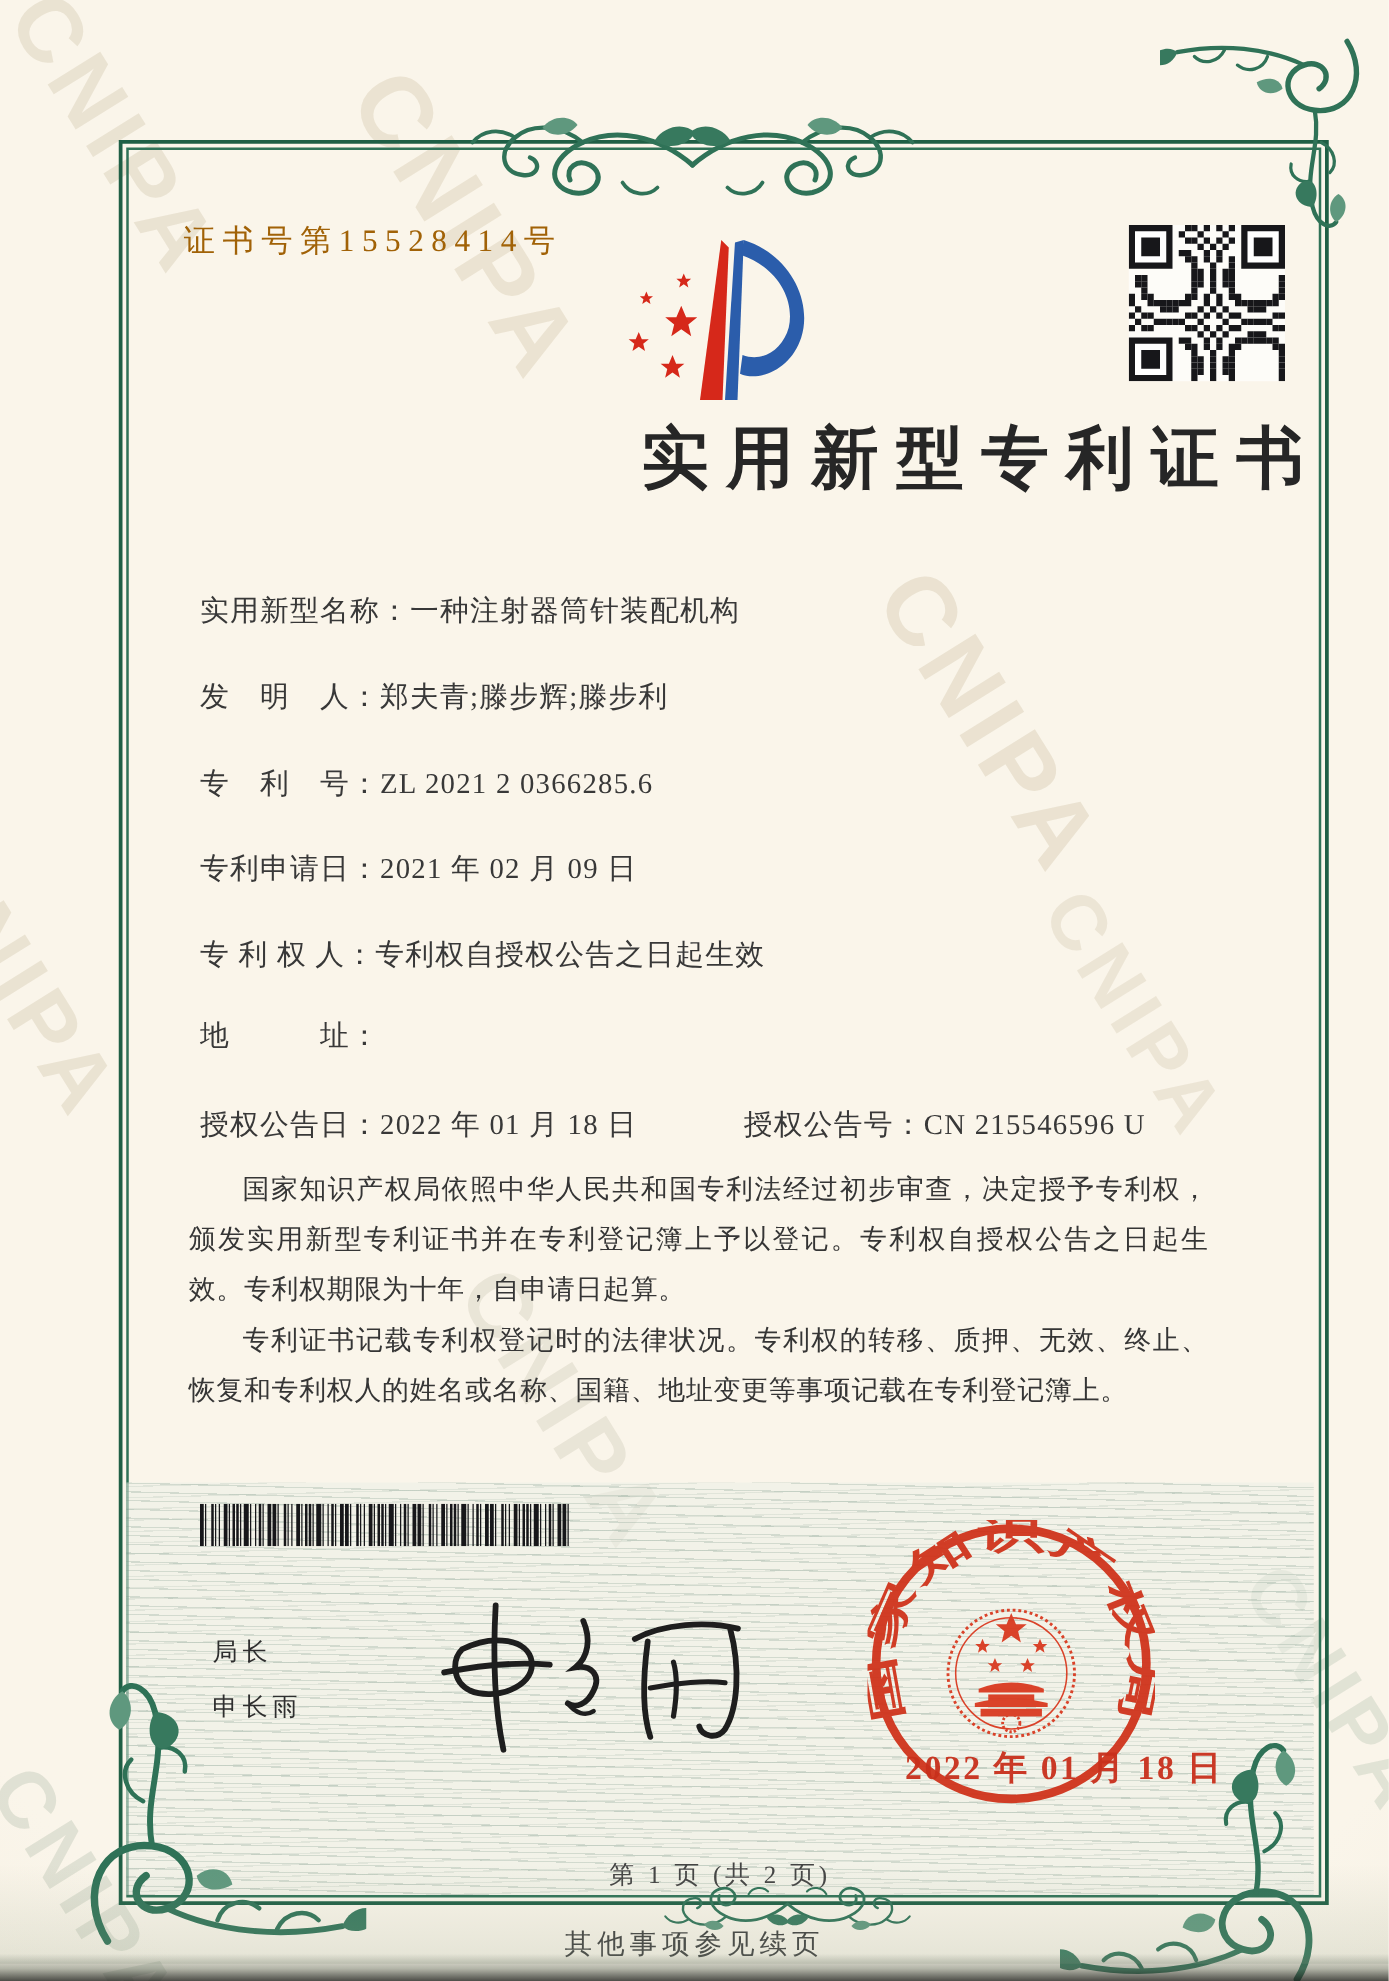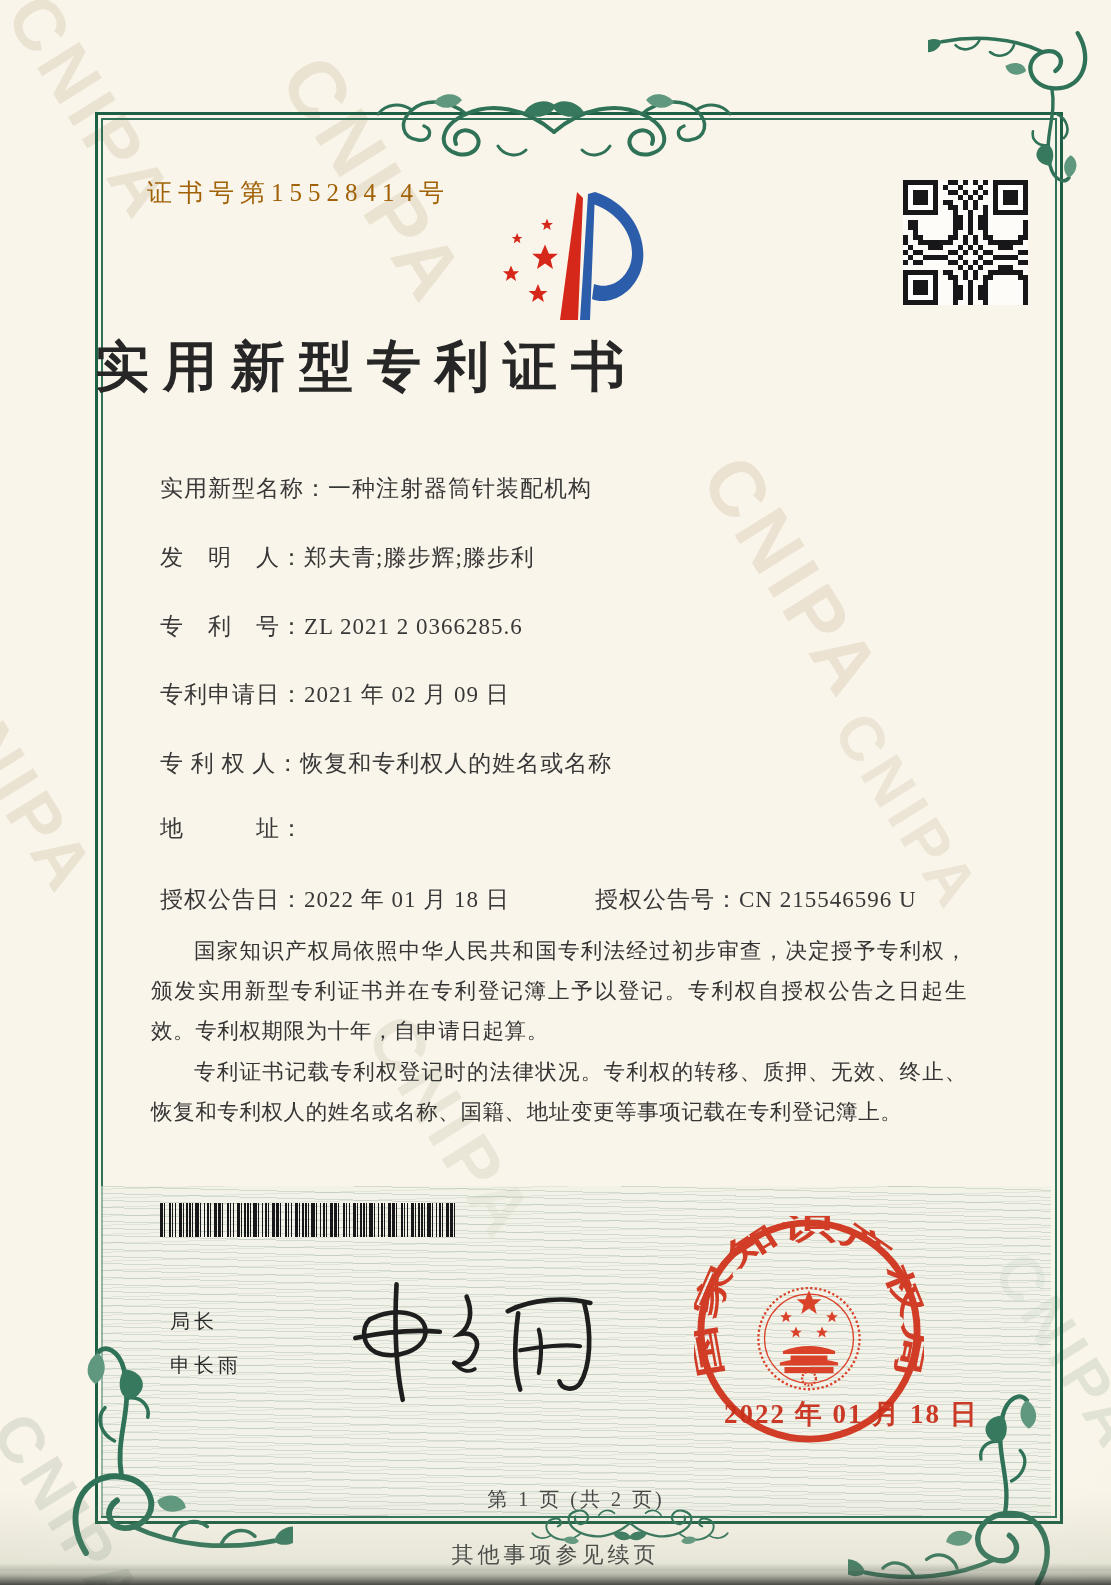--- a/index.html
+++ b/index.html
@@ -19,21 +19,21 @@
     background:
       repeating-linear-gradient(1.5deg, rgba(118,148,132,.26) 0 1px, rgba(255,255,255,0) 1px 7px),
       repeating-linear-gradient(-1.5deg, rgba(118,148,132,.14) 0 1px, rgba(255,255,255,0) 1px 9px),
       rgba(235,238,229,.55);
   }
   
   .wm{position:absolute;font-family:"Liberation Sans",sans-serif;font-weight:700;
       letter-spacing:6px;transform:rotate(58deg);transform-origin:left top;white-space:nowrap;pointer-events:none}
   
   .certno{left:147px;top:176px;font-size:25px;letter-spacing:6px;color:#a16207}
-  .title{left:95px;top:331px;width:962px;text-align:left;font-size:54px;font-weight:700;
+  .title{left:95px;top:331px;width:962px;text-align:right;font-size:54px;font-weight:700;
          letter-spacing:14px;color:#262626}
   
   .frow{position:absolute;left:160px;font-size:23px;color:#383838;white-space:nowrap;letter-spacing:1px}
   .fval{display:inline-block;vertical-align:top;white-space:normal;max-width:640px}
   .block{display:block;line-height:41px}
   
   .paras{left:150px;top:930px;width:818px;font-size:21.5px;line-height:40px;color:#353535;text-align:justify}
   .paras p{margin:1px;text-indent:2em;letter-spacing:0.6px}
   
   .signer{font-family:"Liberation Sans",sans-serif;font-size:20px;letter-spacing:4px;color:#2e2e2e}
@@ -306,21 +306,21 @@
 <div class="frow" style="top:542px">
   <span>发　明　人：</span><span>郑夫青;滕步辉;滕步利</span>
 </div>
 <div class="frow" style="top:611px">
   <span>专　利　号：</span><span>ZL 2021 2 0366285.6</span>
 </div>
 <div class="frow" style="top:679px">
   <span>专利申请日：</span><span>2021 年 02 月 09 日</span>
 </div>
 <div class="frow" style="top:748px">
-  <span>专 利 权 人：</span><span>恢复和专利权人的姓名或名称</span>
+  <span>专 利 权 人：</span><span>专利权自授权公告之日起生效</span>
 </div>
 <div class="frow" style="top:813px">
   <span>地　　　址：</span>
 </div>
 <div class="frow" style="top:884px">
   <span>授权公告日：</span><span>2022 年 01 月 18 日</span>
   <span class="abs" style="left:435px;top:0"><span>授权公告号：</span><span>CN 215546596 U</span></span>
 </div>
 
 <div class="abs paras">

